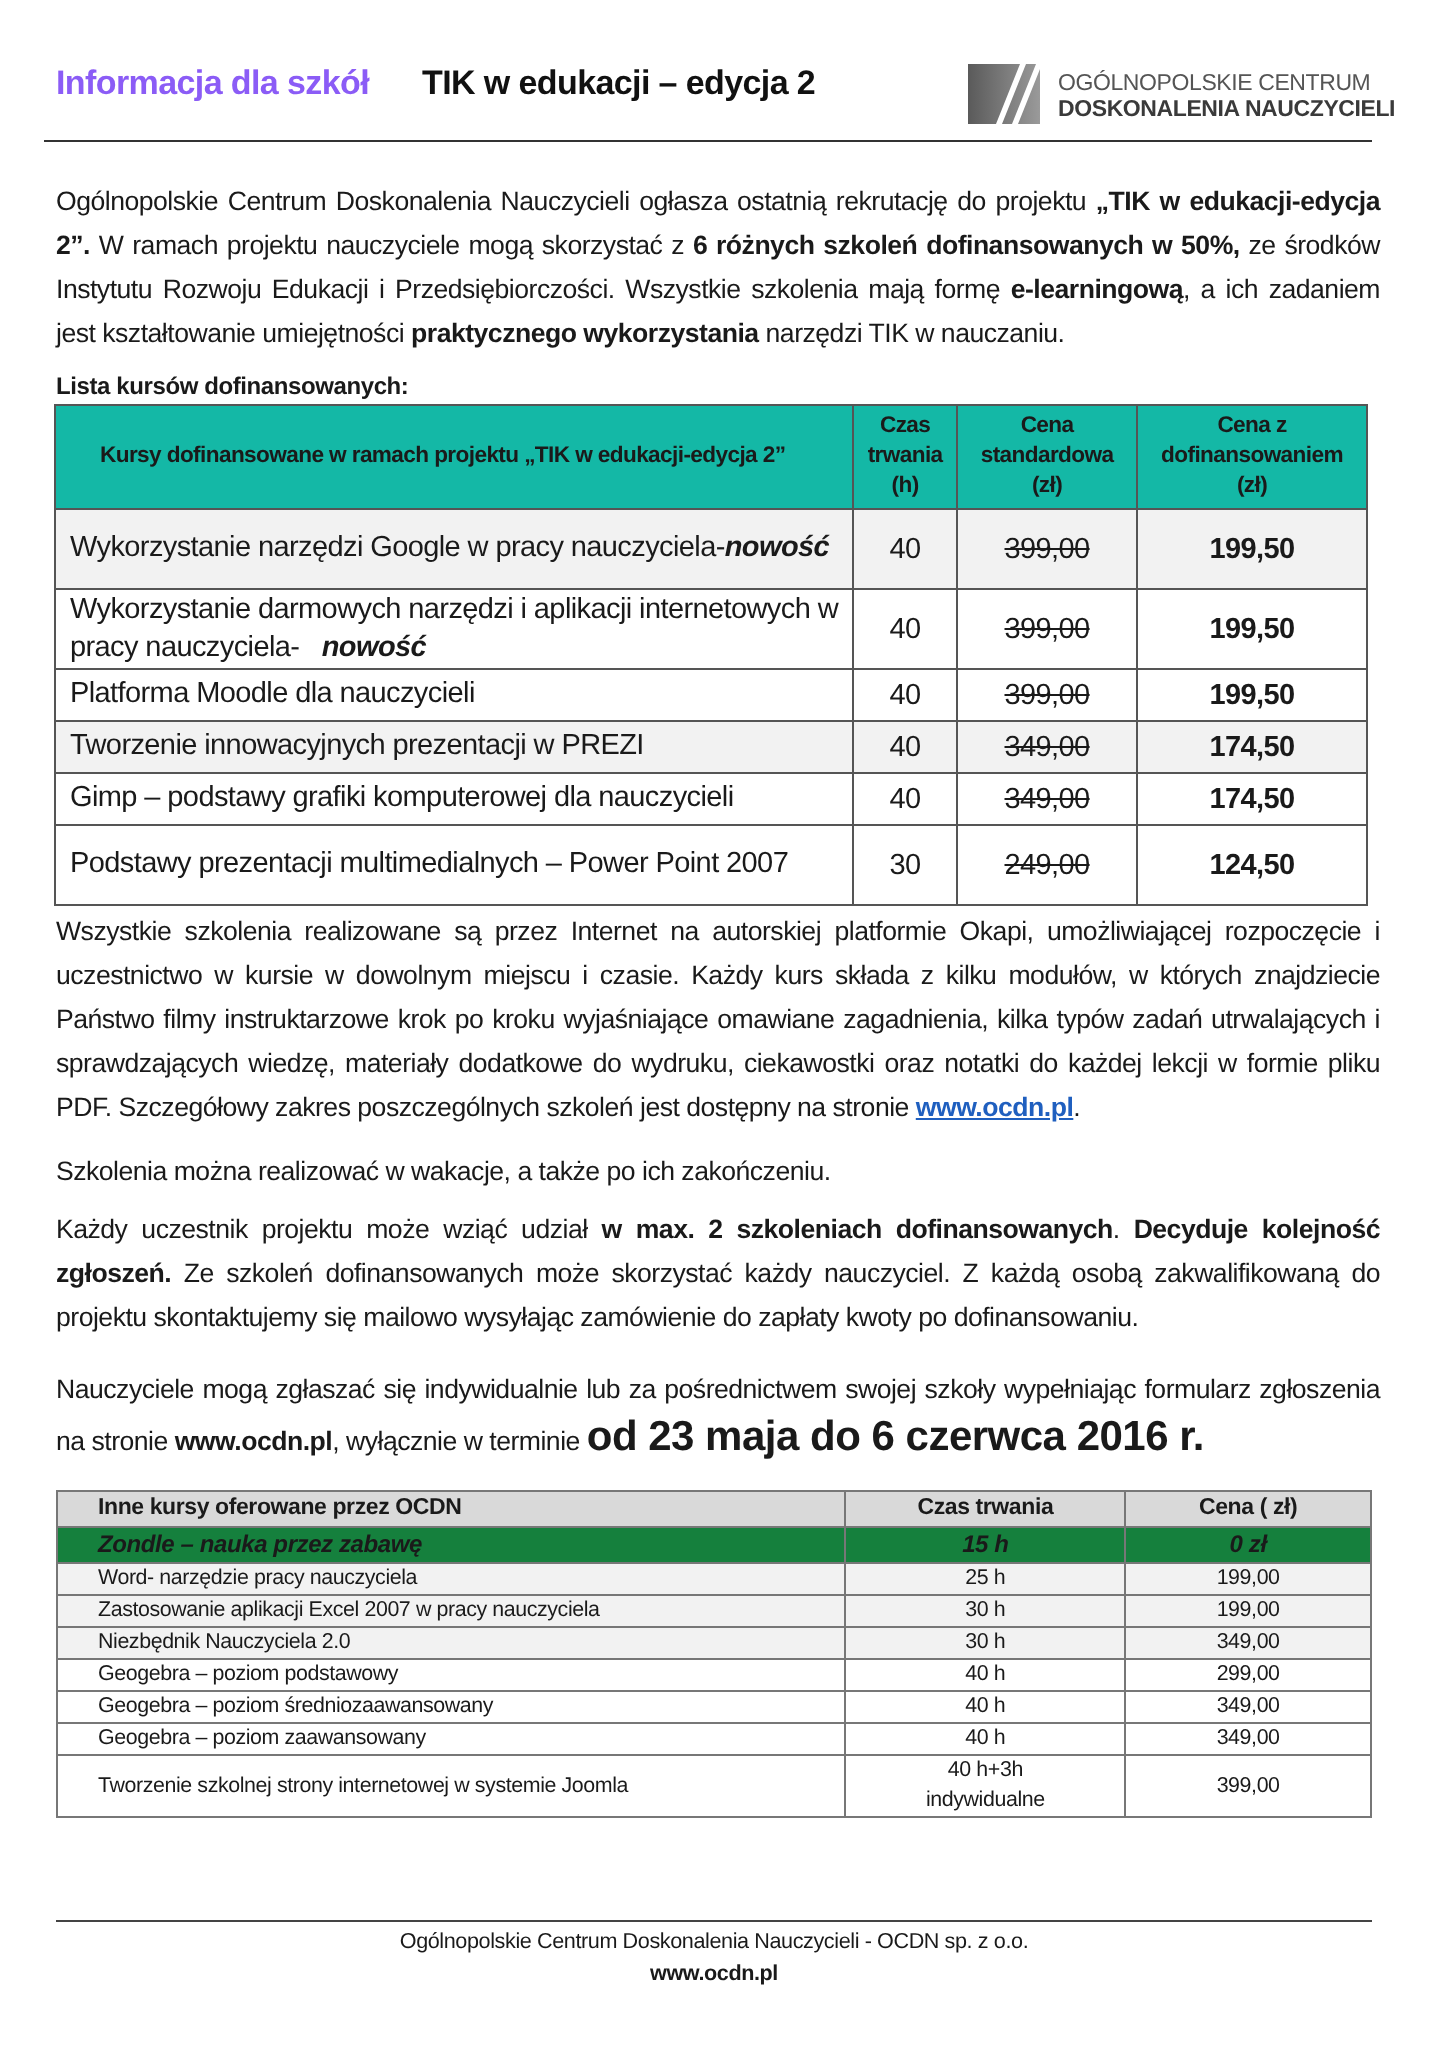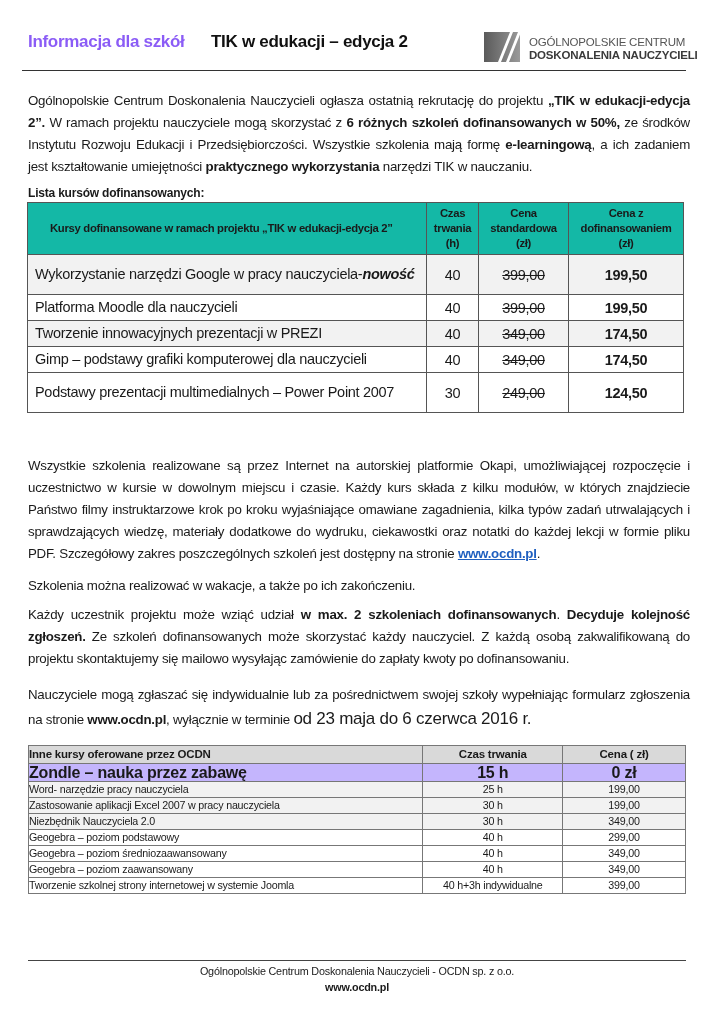--- a/index.html
+++ b/index.html
@@ -19,46 +19,46 @@
     .logo-text { line-height: 13px; }
     .logo-line1 { font-size: 11.5px; color: #555; letter-spacing: -0.2px; }
     .logo-line2 { font-size: 11.5px; font-weight: bold; color: #3a3a3a; letter-spacing: -0.2px; }
     .header-rule { position: absolute; left: 22px; top: 70px; width: 664px; height: 0; border-top: 1px solid #333; }
 
     
     .para { position: absolute; left: 28px; width: 662px; font-size: 13.3px; line-height: 22px; text-align: justify; letter-spacing: -0.25px; }
     .para b { font-weight: bold; }
     .link { color: #1f5fbf; text-decoration: underline; font-weight: bold; }
     .link-plain { color: #1a1a1a; text-decoration: underline; }
-    .big-date { font-size: 17px; font-weight: normal; }
+    .big-date { font-size: 21px; font-weight: bold; }
 
     .list-label { position: absolute; left: 28px; top: 186px; font-size: 12px; font-weight: bold; letter-spacing: -0.2px; }
 
     
     table { border-collapse: collapse; position: absolute; }
     .t1 { left: 27px; top: 202px; width: 657px; font-size: 14.5px; letter-spacing: -0.3px; }
     .t1 th, .t1 td { border: 1px solid #555; padding: 0 5px; }
     .t1 th { background: #14b8a6; font-size: 11.3px; font-weight: bold; height: 51px; line-height: 15px; }
     .t1 th.c-name { text-align: left; padding-left: 22px; }
     .t1 th.c-center { text-align: center; }
     .t1 td.name { text-align: left; padding-left: 7px; line-height: 19px; }
     .t1 td.num { text-align: center; }
     .t1 td.std { text-align: center; text-decoration: line-through; }
     .t1 td.disc { text-align: center; font-weight: bold; }
     .t1 tr.shade td { background: #f2f2f2; }
     .t1 tr.r2 td { height: 39px; }
     .t1 tr.r1 td { height: 25px; }
 
     
     .t2 { left: 28px; top: 745px; width: 658px; font-size: 10.7px; letter-spacing: -0.2px; }
-    .t2 th, .t2 td { border: 1px solid #777; padding: 0 0; height: 15px; line-height: 15px; }
+    .t2 th, .t2 td { border: 1px solid #777; padding: 0 20px; height: 15px; line-height: 15px; }
     .t2 th { background: #d9d9d9; font-weight: bold; font-size: 11.5px; height: 17px; }
     .t2 th.left, .t2 td.left { text-align: left; }
     .t2 th.center, .t2 td.center { text-align: center; }
-    .t2 tr.featured td { font-weight: bold; font-size: 16px; height: 17px; background: #c4b5fd; }
+    .t2 tr.featured td { font-weight: bold; font-size: 12px; height: 17px; background: #15803d; font-style: italic; }
     .t2 tr.shade td { background: #f2f2f2; }
 
     
     .footer-rule { position: absolute; left: 28px; top: 960px; width: 658px; border-top: 1px solid #444; }
     .footer { position: absolute; left: 28px; top: 963px; width: 658px; text-align: center; font-size: 10.8px; line-height: 16px; letter-spacing: -0.2px; }
     .footer .web { font-weight: bold; }
   </style>
 </head>
 <body>
 
@@ -102,20 +102,26 @@
       <tr>
         <th class="c-name">Kursy dofinansowane w ramach projektu „TIK w edukacji-edycja 2”</th>
         <th class="c-center">Czas trwania (h)</th>
         <th class="c-center">Cena standardowa (zł)</th>
         <th class="c-center">Cena z dofinansowaniem (zł)</th>
       </tr>
     </thead>
     <tbody id="t1-body">
         <tr class="r2 shade">
           <td class="name"><span style="white-space: pre-wrap; margin-top: 40px;">Wykorzystanie narzędzi Google w pracy nauczyciela-</span><b style="font-style: italic;">nowość</b></td>
+          <td class="num">40</td>
+          <td class="std">399,00</td>
+          <td class="disc">199,50</td>
+        </tr>
+        <tr class="r2">
+          <td class="name"><span style="white-space: pre-wrap;">Wykorzystanie darmowych narzędzi i aplikacji internetowych w pracy nauczyciela-   </span><b style="font-style: italic;">nowość</b></td>
           <td class="num">40</td>
           <td class="std">399,00</td>
           <td class="disc">199,50</td>
         </tr>
         <tr class="r1">
           <td class="name"><span style="white-space: pre-wrap;">Platforma Moodle dla nauczycieli</span></td>
           <td class="num">40</td>
           <td class="std">399,00</td>
           <td class="disc">199,50</td>
         </tr>

